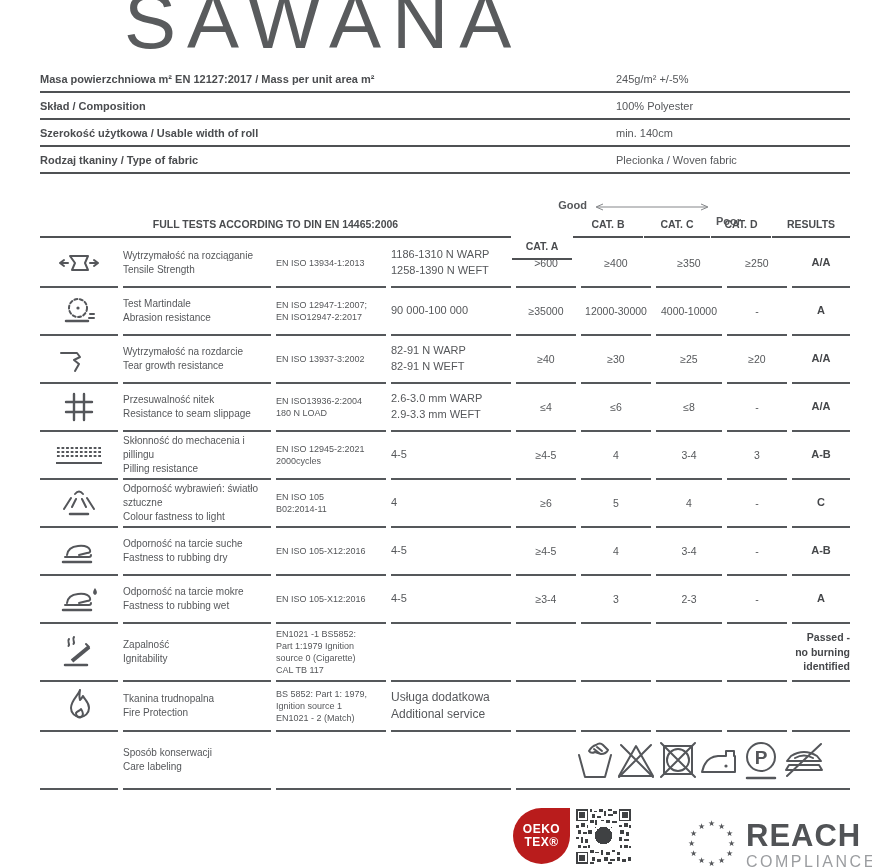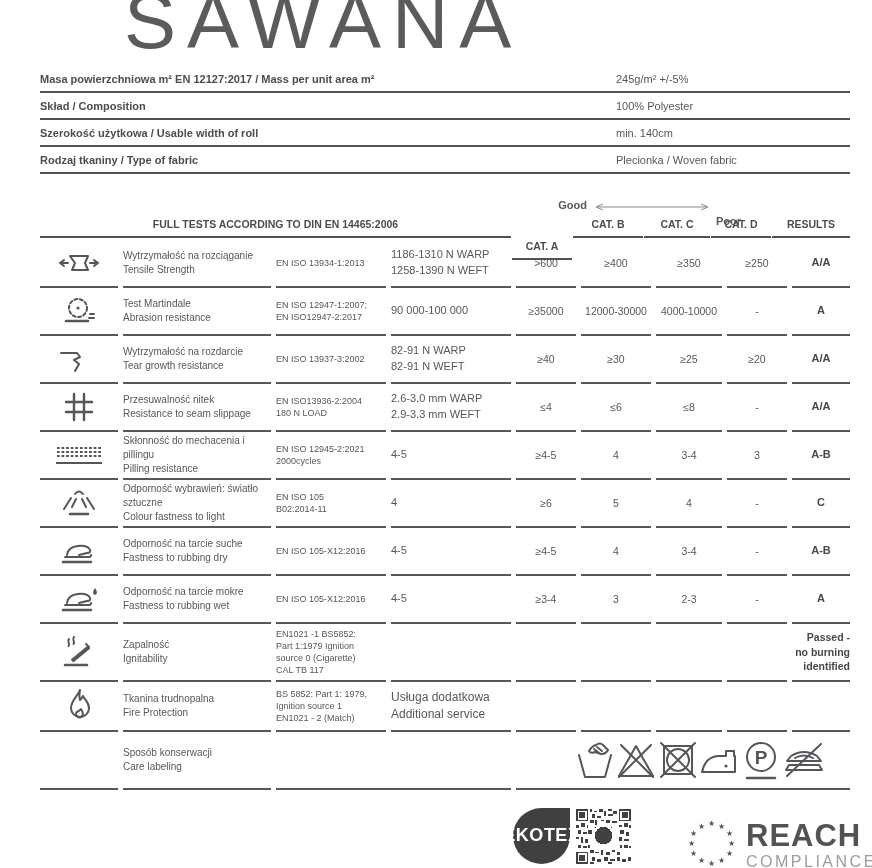--- a/index.html
+++ b/index.html
@@ -63,23 +63,23 @@
     width:46px; height:13px;
     background-image: radial-gradient(circle, #54565a 1.1px, transparent 1.3px);
     background-size:4.6px 4px;
   }
   .dots-under { width:46px; height:0; border-bottom:2.5px solid #54565a; margin-top:3px; }
 
   
   .footer { position:absolute; left:40px; top:795px; width:810px; height:73px; }
   .oeko {
     position:absolute; left:473px; top:13px; width:57px; height:56px;
-    background:#404040; border-radius:50% 0 50% 50%;
-    color:#fff; display:flex; align-items:center; justify-content:center;
-    font-weight:bold; font-size:18px; line-height:1.1; letter-spacing:0.5px;
+    background:#b91c1c; border-radius:50% 0 50% 50%;
+    color:#fff; display:flex; flex-direction:column; align-items:center; justify-content:center;
+    font-weight:bold; font-size:12px; line-height:1.1; letter-spacing:0.5px;
   }
   .qr { position:absolute; left:534px; top:12px; width:59px; height:59px; }
   .reach { position:absolute; left:648px; top:25px; display:flex; gap:10px; }
   .stars { position:relative; width:48px; height:48px; flex:0 0 48px; }
   .stars span { position:absolute; font-size:8px; color:#54565a; line-height:1; }
   .reach-title { font-size:31px; font-weight:bold; color:#515356; letter-spacing:1px; line-height:1.0; }
   .reach-sub { font-size:16px; color:#9b9da0; letter-spacing:2.5px; margin-top:2px; }
 </style>
 </head>
 <body>

